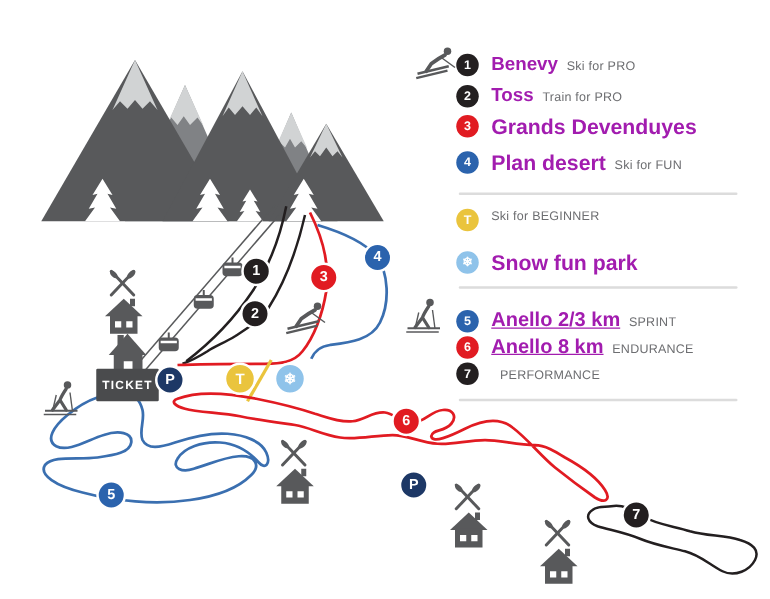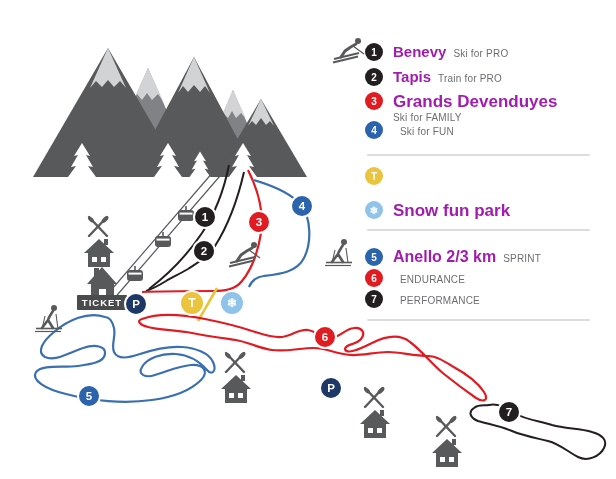--- a/index.html
+++ b/index.html
@@ -11,30 +11,30 @@
              color:#fff;font-weight:bold;display:flex;align-items:center;justify-content:center;}
   .sz20{width:24px;height:24px;font-size:11.5px;}
   .sz22{width:26px;height:26px;font-size:12px;}
   .bg-black{background:#231f20;}
   .bg-red{background:#e11b22;}
   .bg-blue{background:#2b63ad;}
   .bg-navy{background:#1d3866;}
   .bg-yellow{background:#eac43d;}
   .bg-lightblue{background:#8fc3ea;}
   
-  .ticket-banner{position:absolute;left:77px;top:295px;width:50px;height:15px;background:#4a4b4d;
+  .ticket-banner{position:absolute;left:77px;top:295px;width:50px;height:26px;background:#4a4b4d;
                  color:#fff;font-size:9.5px;font-weight:bold;letter-spacing:1px;z-index:3;
                  display:flex;align-items:center;justify-content:center;border-radius:1px;}
   
   .legend-row{position:absolute;display:flex;align-items:flex-start;z-index:2;}
   .lg-badge{flex:0 0 auto;width:18px;height:18px;border-radius:50%;color:#fff;font-weight:bold;
             font-size:10px;display:flex;align-items:center;justify-content:center;margin-right:10px;}
   .lg-name{font-weight:bold;color:#a21caf;white-space:nowrap;}
   .f15{font-size:15px;line-height:18px;}
-  .f16{font-size:16px;line-height:18px;}
+  .f16{font-size:16px;line-height:18px;text-decoration:underline;}
   .f17{font-size:17px;line-height:19px;}
   .lg-sub{font-size:10px;color:#6d6e71;white-space:nowrap;letter-spacing:.2px;}
   .inline-sub{margin-left:7px;align-self:flex-end;padding-bottom:2px;}
   .stack{display:flex;flex-direction:column;}
   .stack .lg-sub{margin-top:1px;}
   .divider{position:absolute;left:367px;width:223px;height:2px;background:#dcdcdc;z-index:2;border-radius:1px;}
 </style>
 </head>
 <body>
 
@@ -187,56 +187,58 @@
       <span>P</span>
     </div>
 
   <div class="legend-row" style="left:365px;top:43px;">
     <div class="lg-badge bg-black">1</div>
     <div class="lg-name f15">Benevy</div>
     <div class="lg-sub inline-sub">Ski for PRO</div>
   </div>
   <div class="legend-row" style="left:365px;top:68px;">
     <div class="lg-badge bg-black">2</div>
-    <div class="lg-name f15">Tapis</div>
+    <div class="lg-name f15">Toss</div>
     <div class="lg-sub inline-sub">Train for PRO</div>
   </div>
   <div class="legend-row" style="left:365px;top:92px;">
     <div class="lg-badge bg-red">3</div>
     <div class="stack">
       <div class="lg-name f17">Grands Devenduyes</div>
-      <div class="lg-sub">Ski for FAMILY</div>
     </div>
   </div>
   <div class="legend-row" style="left:365px;top:121px;">
     <div class="lg-badge bg-blue">4</div>
+    <div class="lg-name f17">Plan desert</div>
     <div class="lg-sub inline-sub">Ski for FUN</div>
   </div>
 
   <div class="divider" style="top:154px;"></div>
 
   <div class="legend-row" style="left:365px;top:167px;">
     <div class="lg-badge bg-yellow">T</div>
     <div class="stack">
+      <div class="lg-sub">Ski for BEGINNER</div>
     </div>
   </div>
   <div class="legend-row" style="left:365px;top:201px;">
     <div class="lg-badge bg-lightblue">❄</div>
     <div class="lg-name f17">Snow fun park</div>
   </div>
 
   <div class="divider" style="top:229px;"></div>
 
   <div class="legend-row" style="left:365px;top:248px;">
     <div class="lg-badge bg-blue">5</div>
     <div class="lg-name f16">Anello 2/3 km</div>
     <div class="lg-sub inline-sub">SPRINT</div>
   </div>
   <div class="legend-row" style="left:365px;top:269px;">
     <div class="lg-badge bg-red">6</div>
+    <div class="lg-name f16">Anello 8 km</div>
     <div class="lg-sub inline-sub">ENDURANCE</div>
   </div>
   <div class="legend-row" style="left:365px;top:290px;">
     <div class="lg-badge bg-black">7</div>
     <div class="lg-sub inline-sub">PERFORMANCE</div>
   </div>
 
   <div class="divider" style="top:319px;"></div>
 
 </div>

